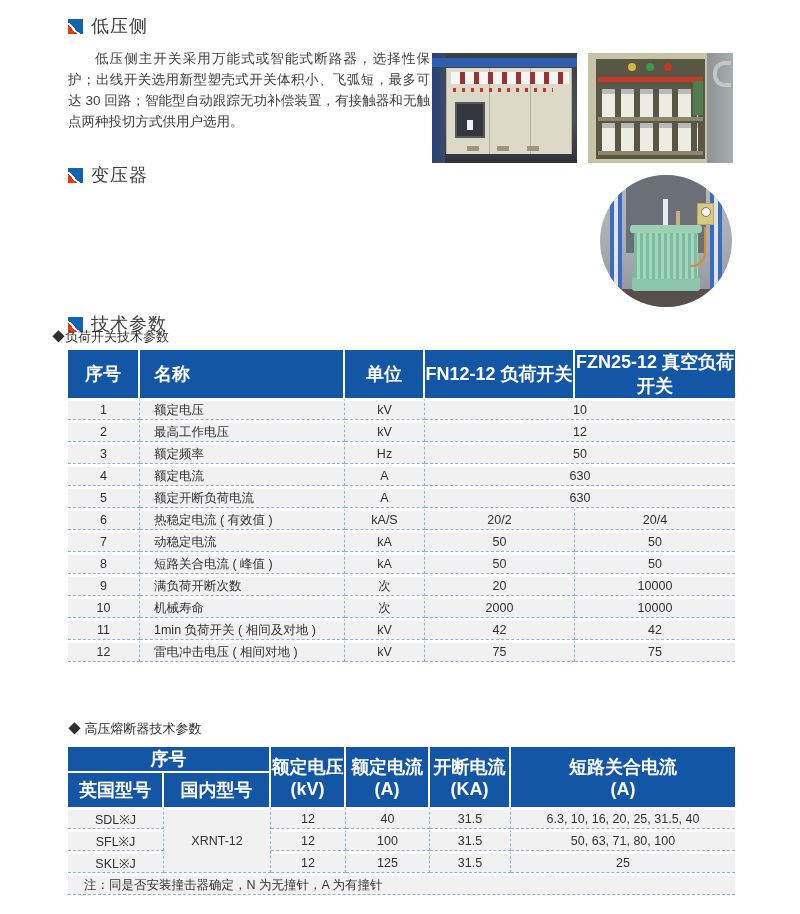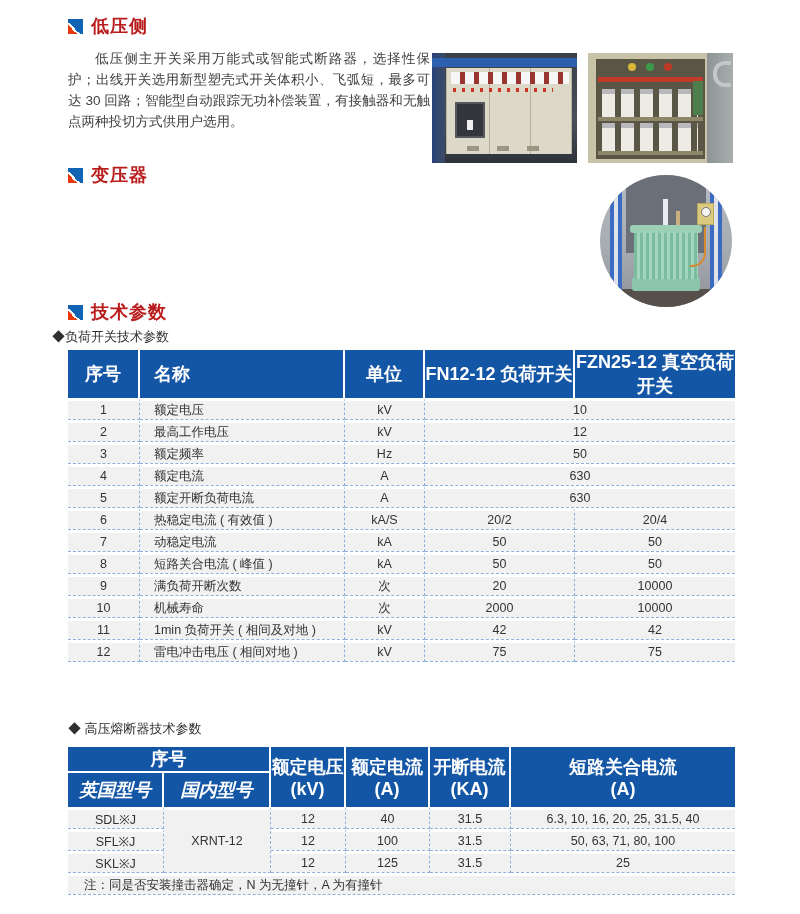--- a/index.html
+++ b/index.html
@@ -4,42 +4,42 @@
 <style>
   * { box-sizing: border-box; margin: 0; padding: 0; }
   html, body { background: #ffffff; }
   body { font-family: "Liberation Sans", sans-serif; }
   .page { position: relative; width: 800px; height: 914px; background: #fff; overflow: hidden; }
 
   
   .sec-head { position: absolute; display: flex; align-items: center; gap: 8px; }
   .marker { width: 15px; height: 15px; flex: 0 0 15px;
     background: linear-gradient(45deg, #e8380d 0 30%, #ffffff 30% 40%, #1163b3 40% 100%); }
-  .sec-title { color: #b91c1c; font-size: 18px; font-weight: bold; letter-spacing: 1px; }
+  .sec-title { color: #404040; font-size: 18px; font-weight: normal; letter-spacing: 1px; }
 
   .para { position: absolute; font-size: 13.5px; line-height: 21px; color: #404040;
     text-align: justify; text-indent: 2em; }
 
   .subtitle { position: absolute; font-size: 13px; color: #2f2f2f; }
 
   
   table { position: absolute; border-collapse: separate; border-spacing: 0; table-layout: fixed; }
   th { background: #1456a6; background-clip: padding-box; color: #fff; font-size: 18px;
        font-weight: bold; text-align: center; }
   th.sep { border-right: 2px solid #fff; }
   td { background: #f1f1f2; background-clip: padding-box; font-size: 12.5px; color: #333;
        text-align: center; height: 22px; border-top: 3px solid #fff;
        border-bottom: 1px dashed #8fb0dd; border-right: 1px dashed #8fb0dd; }
   td.last { border-right: none; }
   .tbl1 { left: 68px; top: 350px; width: 667px; }
   .tbl1 thead th { height: 28px; }
   .tbl1 th.h-name, .tbl1 td.c-name { text-align: left; padding-left: 14px; }
   .tbl2 { left: 68px; top: 747px; width: 667px; }
   .tbl2 thead tr.r1 th { height: 26px; }
-  .tbl2 thead tr.r2 th { height: 34px; font-style: italic; }
+  .tbl2 thead tr.r2 th { height: 34px; }
   .tbl2 th.h-group { border-bottom: 2px solid #fff; }
   .tbl2 th .u { display: block; font-weight: bold; }
   td.c-note { text-align: left; padding-left: 16px; border-right: none; }
 
   
   .photo { position: absolute; overflow: hidden; }
   .ph1 { left: 432px; top: 53px; width: 145px; height: 110px;
          background: linear-gradient(180deg,#3a4049 0%, #4a505a 60%, #2e333b 100%); }
   .ph1 .beam   { position:absolute; left:0; top:5px; width:100%; height:9px; background:#2c5fae; }
   .ph1 .lpost  { position:absolute; left:0; top:0; width:13px; height:100%;
@@ -160,21 +160,21 @@
     <div class="tank"></div>
     <div class="fins"></div>
     <div class="lid"></div>
     <div class="bushing"></div>
     <div class="bushing2"></div>
     <div class="gauge"></div>
     <div class="dial"></div>
     <div class="wire"></div>
   </div>
 
-  <div class="sec-head" style="left:68px; top:300px;">
+  <div class="sec-head" style="left:68px; top:312px;">
     <span class="marker"></span>
     <span class="sec-title">技术参数</span>
   </div>
 
   <div class="subtitle" style="left:52px; top:328px;">◆负荷开关技术参数</div>
 
   <table class="tbl1">
     <colgroup>
         <col style="width:72px">
         <col style="width:205px">

